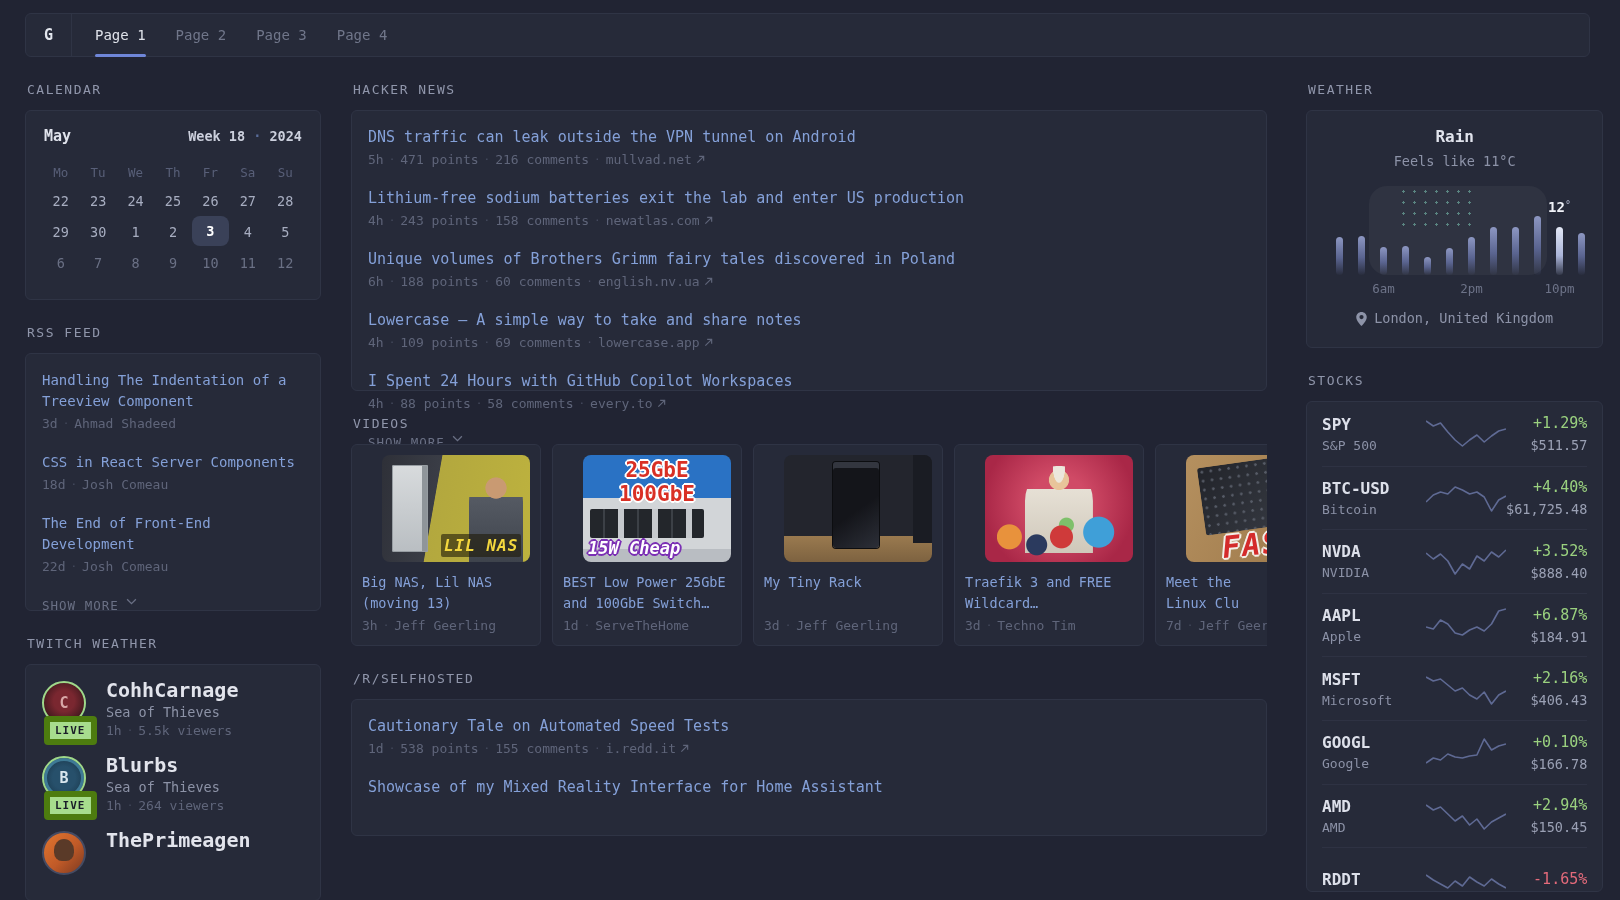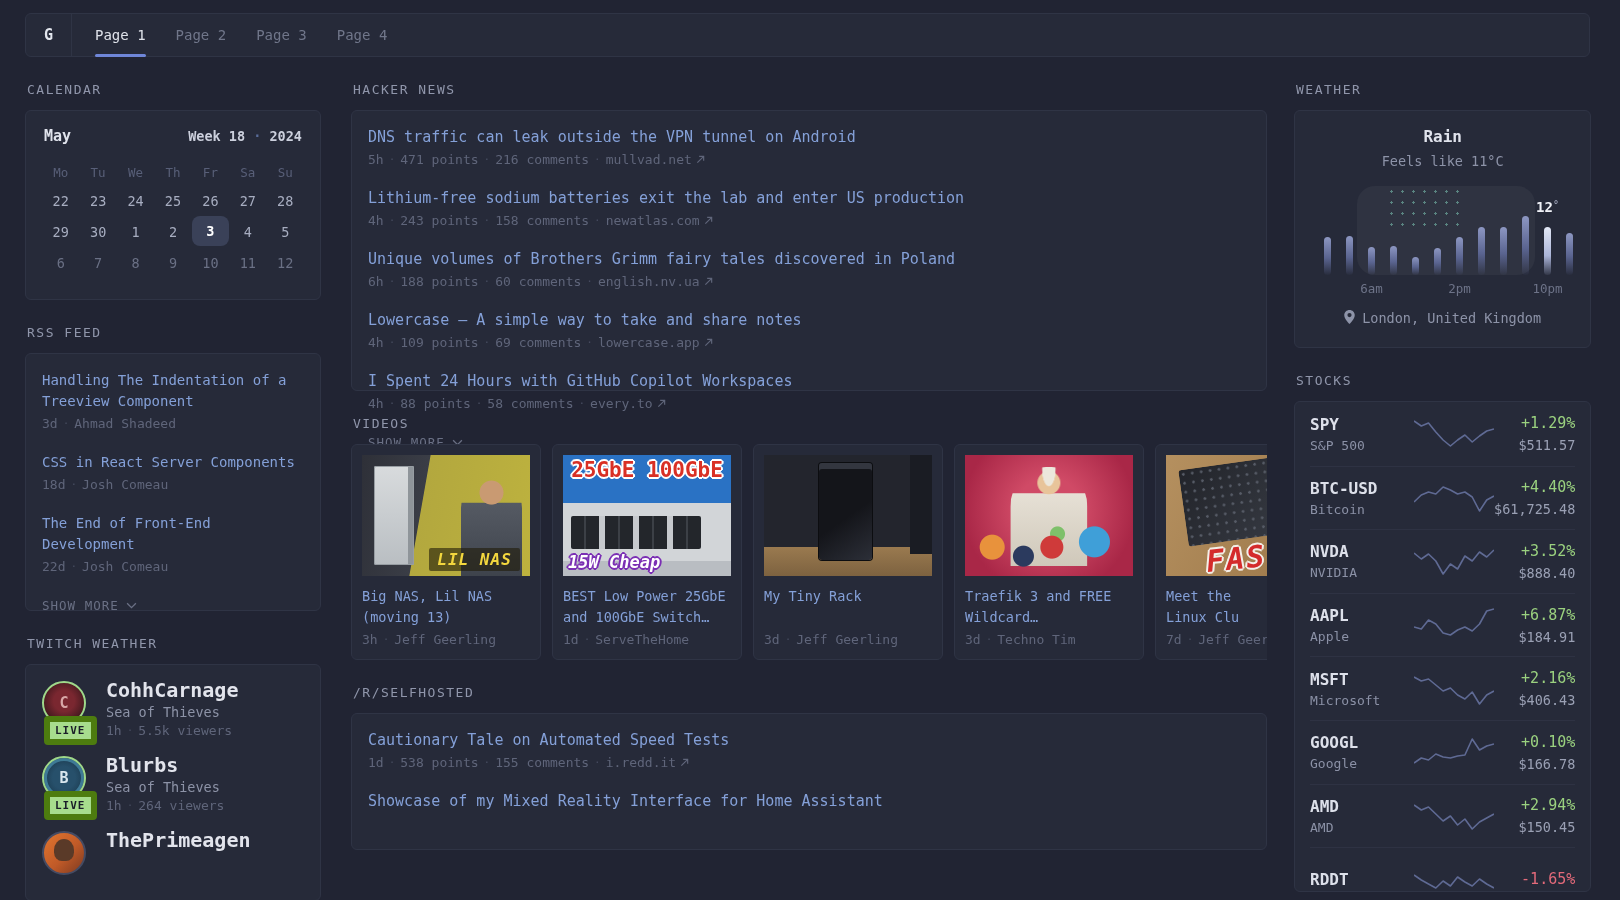--- a/index.html
+++ b/index.html
@@ -42,21 +42,21 @@
   .nav-tab.active { color:#dfe2ea; }
   .nav-tab.active::after {
     content:""; position:absolute; left:0; right:0; bottom:-1px;
     height:3px; border-radius:2px; background:var(--accent,#6f86d8);
   }
 
   
   .columns { display:flex; align-items:flex-start; }
   .col-left  { width:296px; }
   .col-mid   { width:916px; margin-left:30px; }
-  .col-right { width:335px; margin-left:27px; }
+  .col-right { width:335px; margin-left:39px; }
 
   
   .cal-card { padding:14px 16px 12px; height:190px; }
   .cal-head { display:flex; justify-content:space-between; align-items:baseline; margin:2px 2px 14px; }
   .cal-month { font-size:15px; font-weight:bold; color:#e0e3ec; }
   .cal-week { font-size:13.5px; font-weight:bold; color:#ccd0dd; }
   .cal-week .sep { color:#596c9a; }
   .cal-grid-row { display:flex; }
   .cal-cell {
     width:37.7px; height:31px; display:flex; align-items:center; justify-content:center;
@@ -74,21 +74,21 @@
   .feed-item { margin-bottom:21px; }
   .feed-item:last-of-type { margin-bottom:14px; }
   .feed-title {
     display:block; color:var(--link,#84a0d8); font-size:15px; line-height:21px;
     text-decoration:none; cursor:pointer;
   }
   .meta { margin-top:4px; font-size:13px; color:#5f657a; display:flex; align-items:center; flex-wrap:nowrap; white-space:nowrap; }
   .meta .sep { margin:0 5px; color:#454a5e; font-size:11px; }
   .meta svg { margin-left:4px; }
   .show-more {
-    display:inline-flex; align-items:center; gap:7px;
+    display:inline-flex; align-items:flex-start; gap:7px;
     font-size:12.5px; letter-spacing:1px; color:#6a7085; cursor:pointer;
   }
 
   
   .rss-card { padding:16px; height:258px; }
   .rss-card .feed-title { font-size:14px; }
 
   
   .twitch-card { padding:16px; height:237px; overflow:hidden; }
   .tw-row { display:flex; margin-bottom:18px; cursor:pointer; }
@@ -114,21 +114,21 @@
   .tw-cat  { font-size:13.5px; color:#8d93a7; margin-top:5px; }
   .tw-meta { margin-top:3px; }
 
   
   .hn-card { padding:16px 16px 14px; height:281px; }
   .reddit-card { padding:16px; height:137px; overflow:hidden; }
 
   
   .videos-row { display:flex; gap:11px; overflow:hidden; width:100%; }
   .video-card { flex:0 0 190px; padding:10px 10px 12px; cursor:pointer; }
-  .thumb { height:121px; border-radius:0; position:relative; overflow:hidden; margin-bottom:10px; }
+  .thumb { height:107px; border-radius:8px; position:relative; overflow:hidden; margin-bottom:10px;margin-left:20px; }
   .video-title {
     color:var(--link,#84a0d8); font-size:13.5px; line-height:21px; height:42px;
     overflow:hidden; white-space:pre-line;
   }
   .video-meta { }
 
   
   .thumb-bignas { background:linear-gradient(100deg,#2e3038 0%,#3a3d46 36%,#b3a83e 36.5%,#bdb23e 100%); }
   .thumb-bignas .d1 { position:absolute; left:7%; top:9%; width:24%; height:82%;
       background:linear-gradient(180deg,#d8dbdd,#b9bec2); border-radius:2px;
@@ -192,21 +192,21 @@
       background-size:11px 11px; }
   .wbar { position:absolute; bottom:0; width:7px; border-radius:4px;
       background:linear-gradient(180deg,#8d97c2 0%, #5a6490 55%, rgba(90,100,144,0.05) 100%); }
   .wbar.current { background:linear-gradient(180deg,#e3e8f6 0%, #aab4d8 60%, rgba(170,180,216,0.1) 100%); }
   .w-temp { position:absolute; transform:translateX(-50%);
       font-size:14px; font-weight:bold; color:#f0f2f8; }
   .w-temp .deg { font-size:10px; color:#9aa0b4; vertical-align:top; }
   .w-times { position:relative; height:16px; width:249px; margin-left:14px; margin-top:6px; }
   .w-times span { position:absolute; transform:translateX(-50%);
       font-size:12.5px; color:#6d7388; }
-  .w-loc { margin-top:13px; display:flex; align-items:flex-start; justify-content:center; gap:7px;
+  .w-loc { margin-top:13px; display:flex; align-items:flex-end; justify-content:center; gap:7px;
       font-size:13.5px; color:#8d93a8; }
 
   
   .stocks-card { overflow:hidden; height:491px; padding:0 15px; }
   .stock-row { display:flex; align-items:center; height:63.6px; border-top:1px solid #2e3243; cursor:pointer; }
   .stock-row:first-child { border-top:none; }
   .st-left { width:104px; }
   .st-sym { font-size:16px; font-weight:bold; color:#dde0ea; line-height:19px; }
   .st-name { font-size:13px; color:#8b91a6; margin-top:4px; }
   .st-spark { width:80px; height:36px; flex:0 0 auto; }

